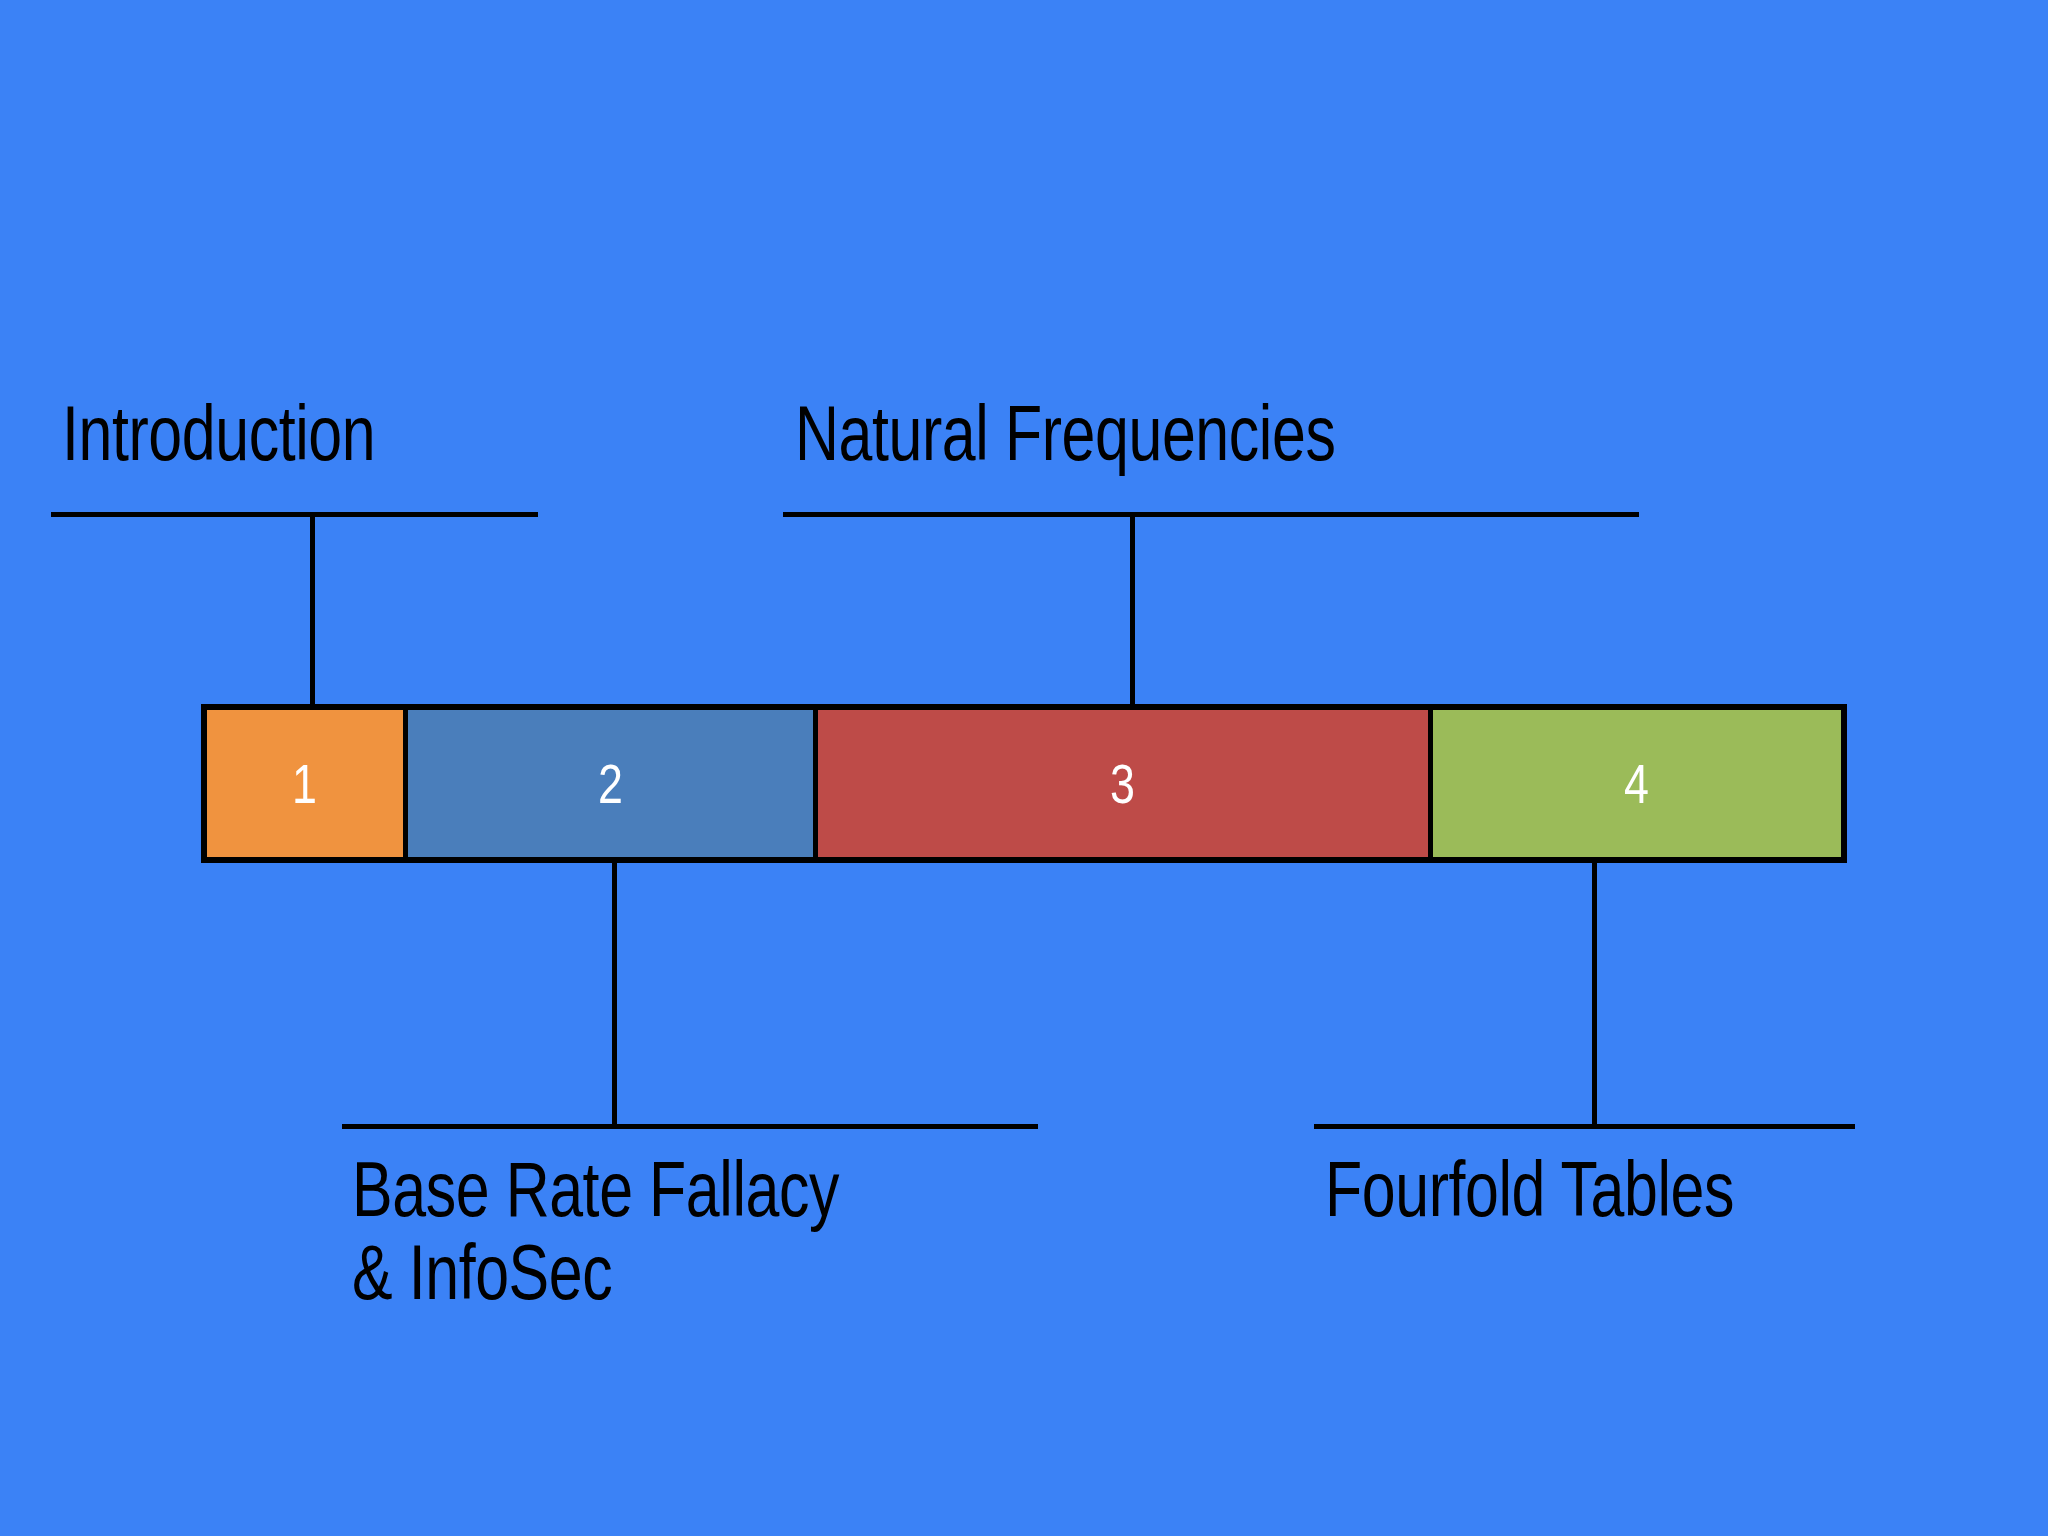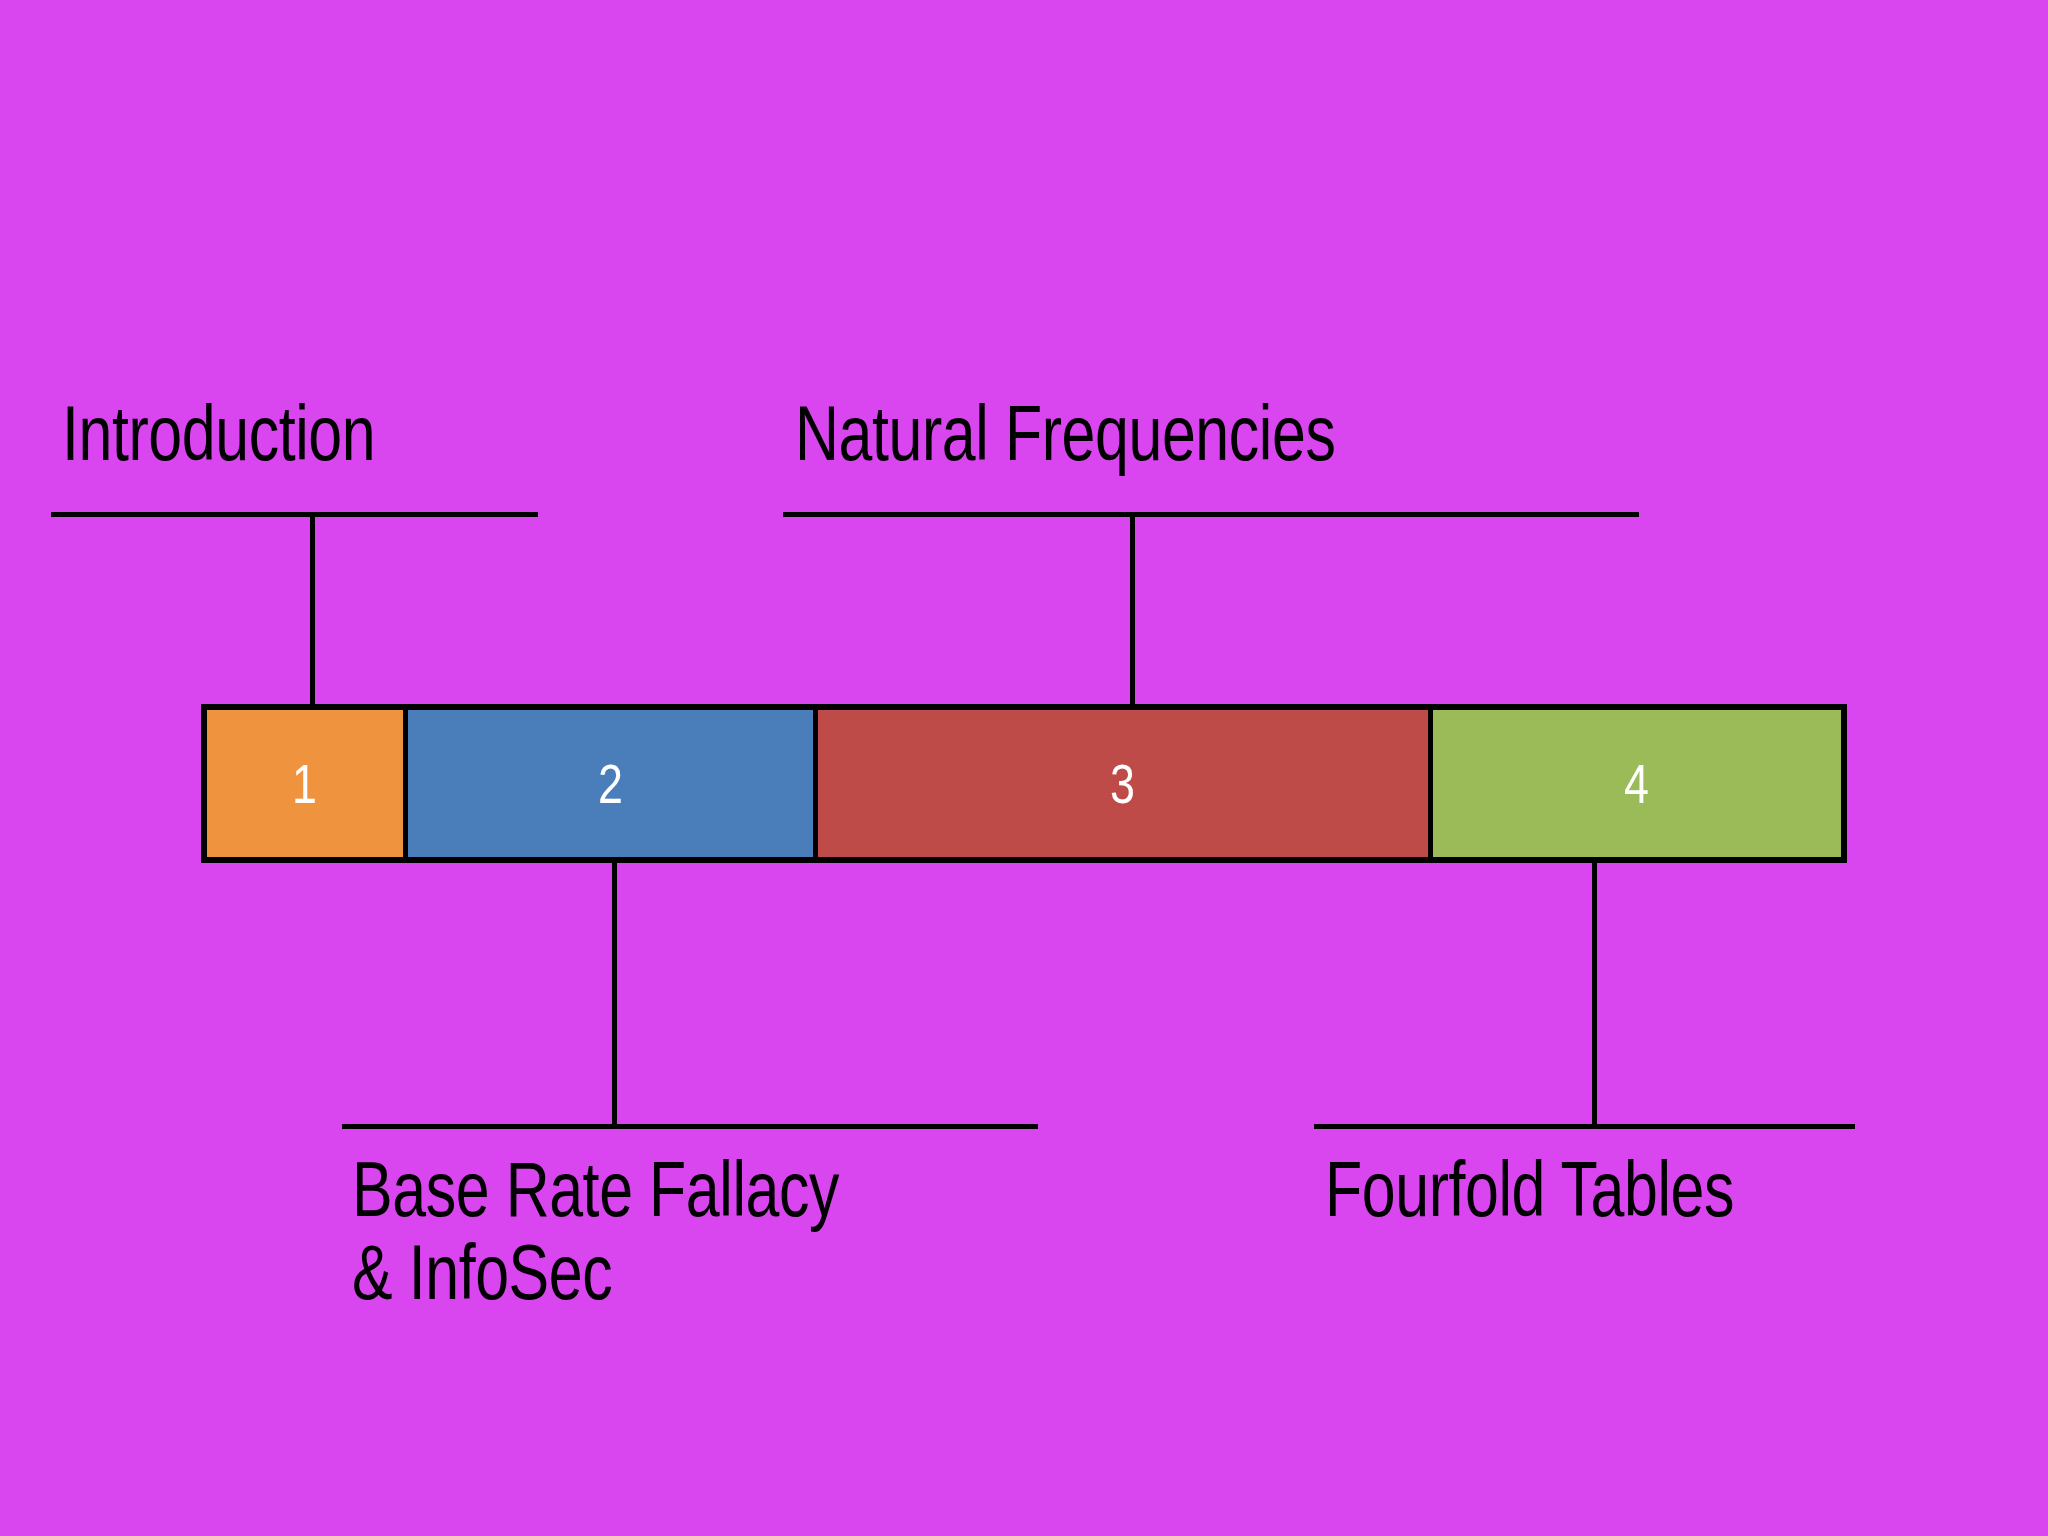--- a/index.html
+++ b/index.html
@@ -5,21 +5,21 @@
 <style>
   html, body {
     margin: 0;
     padding: 0;
     background: #ffffff;
   }
   #slide {
     position: relative;
     width: 2048px;
     height: 1536px;
-    background: #d946ef;
+    background: #3b82f6;
     overflow: hidden;
     font-family: "Liberation Sans Narrow", "Liberation Sans", "DejaVu Sans", sans-serif;
     -webkit-font-smoothing: antialiased;
   }
 
   
   .label-group {
     position: absolute;
   }
   .label-text {

